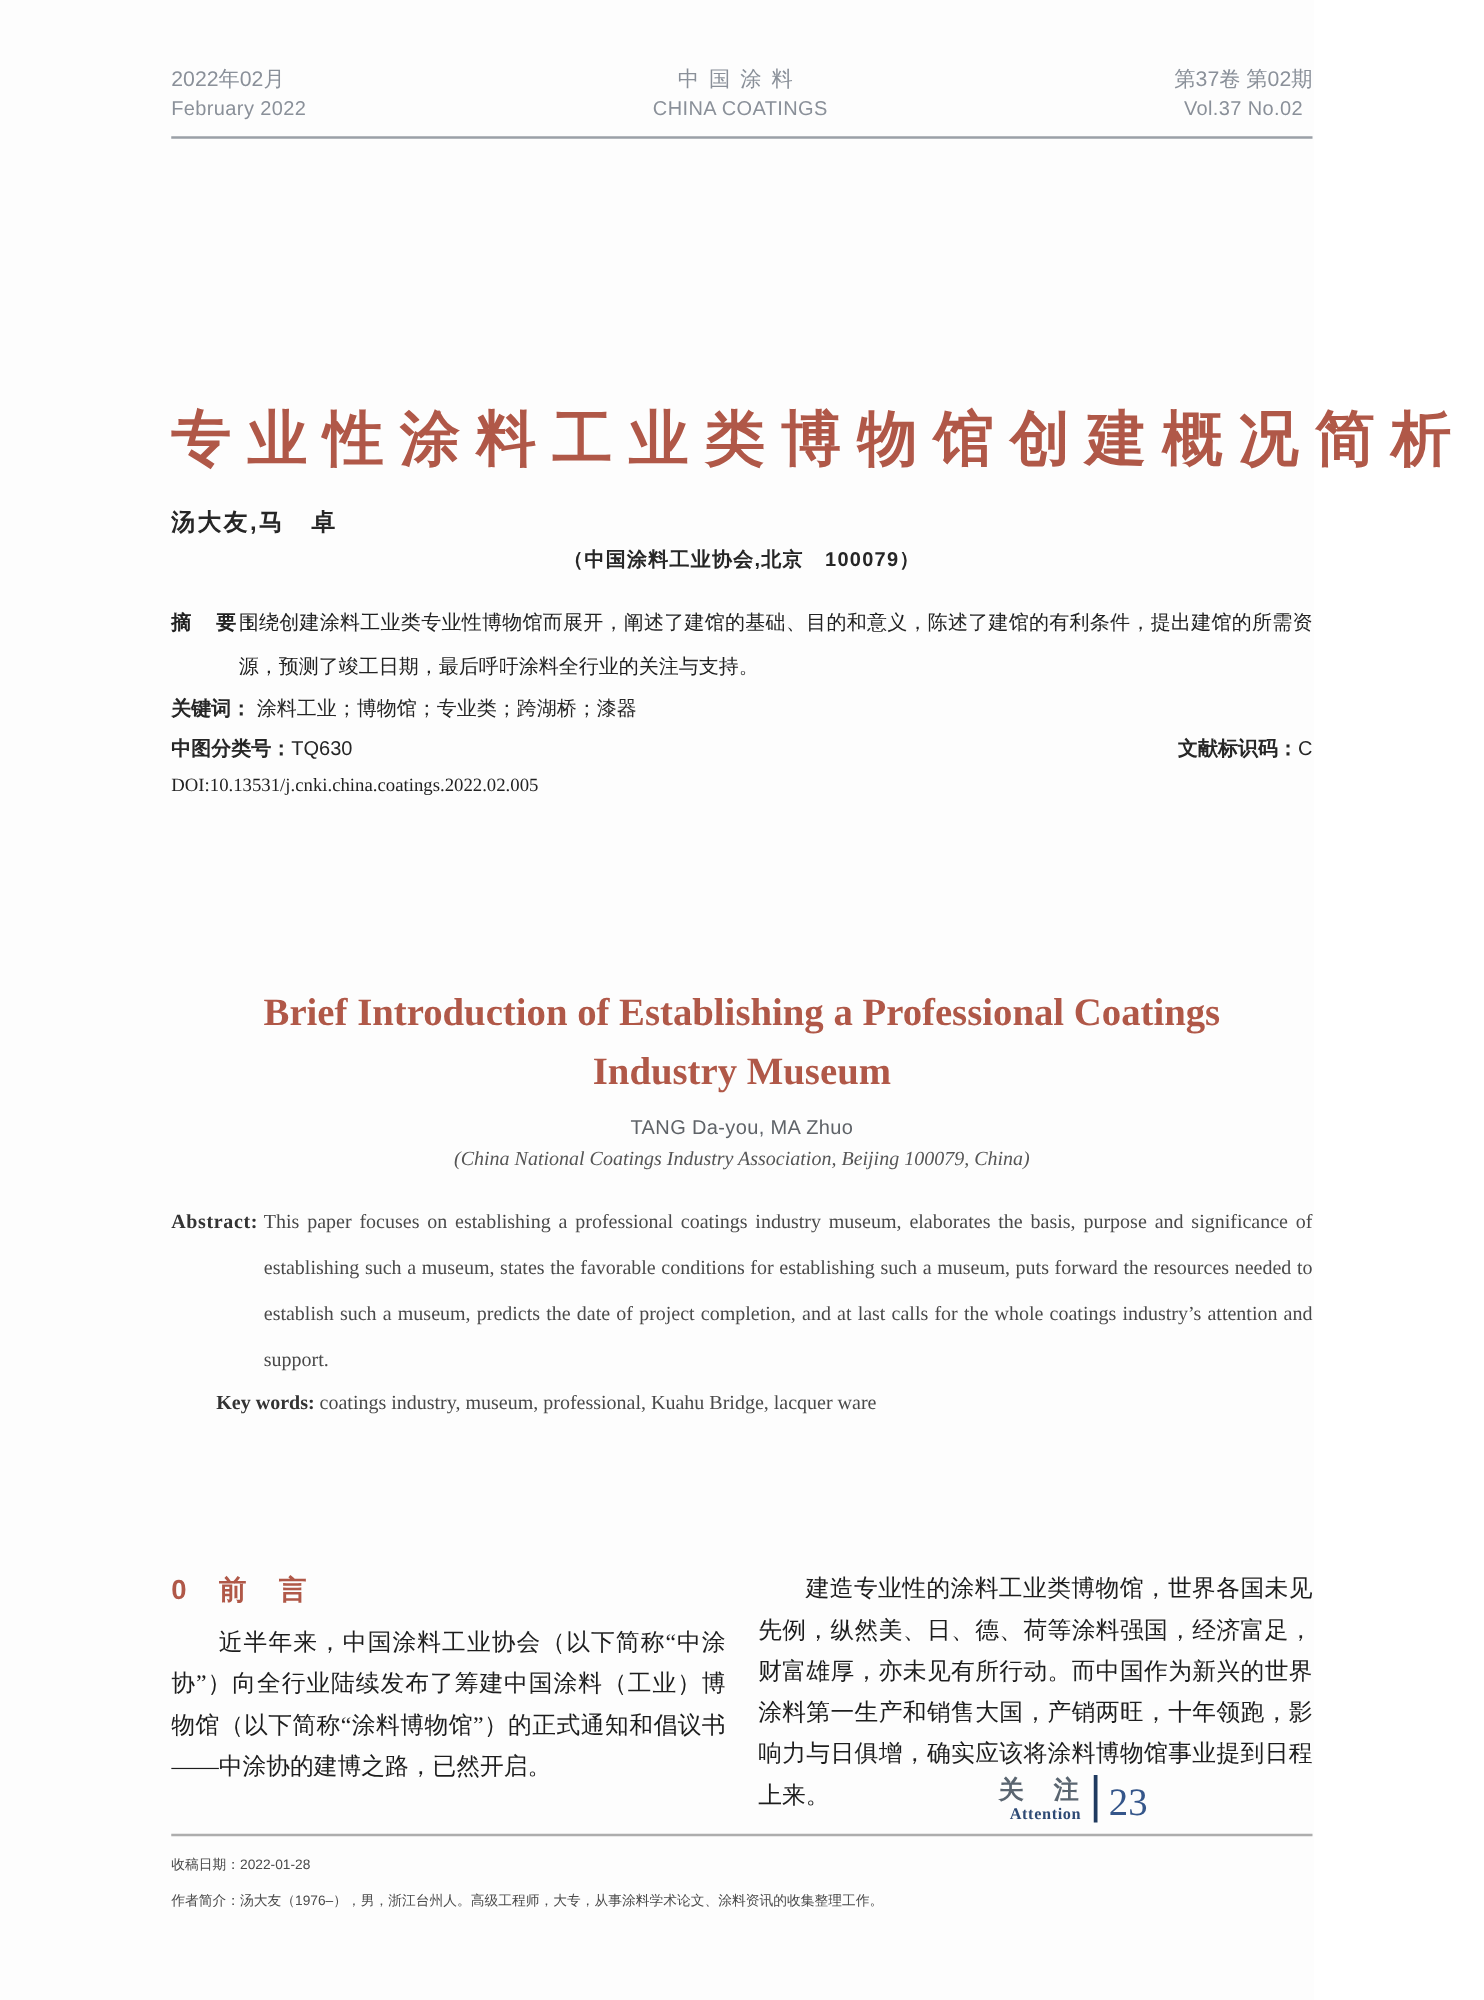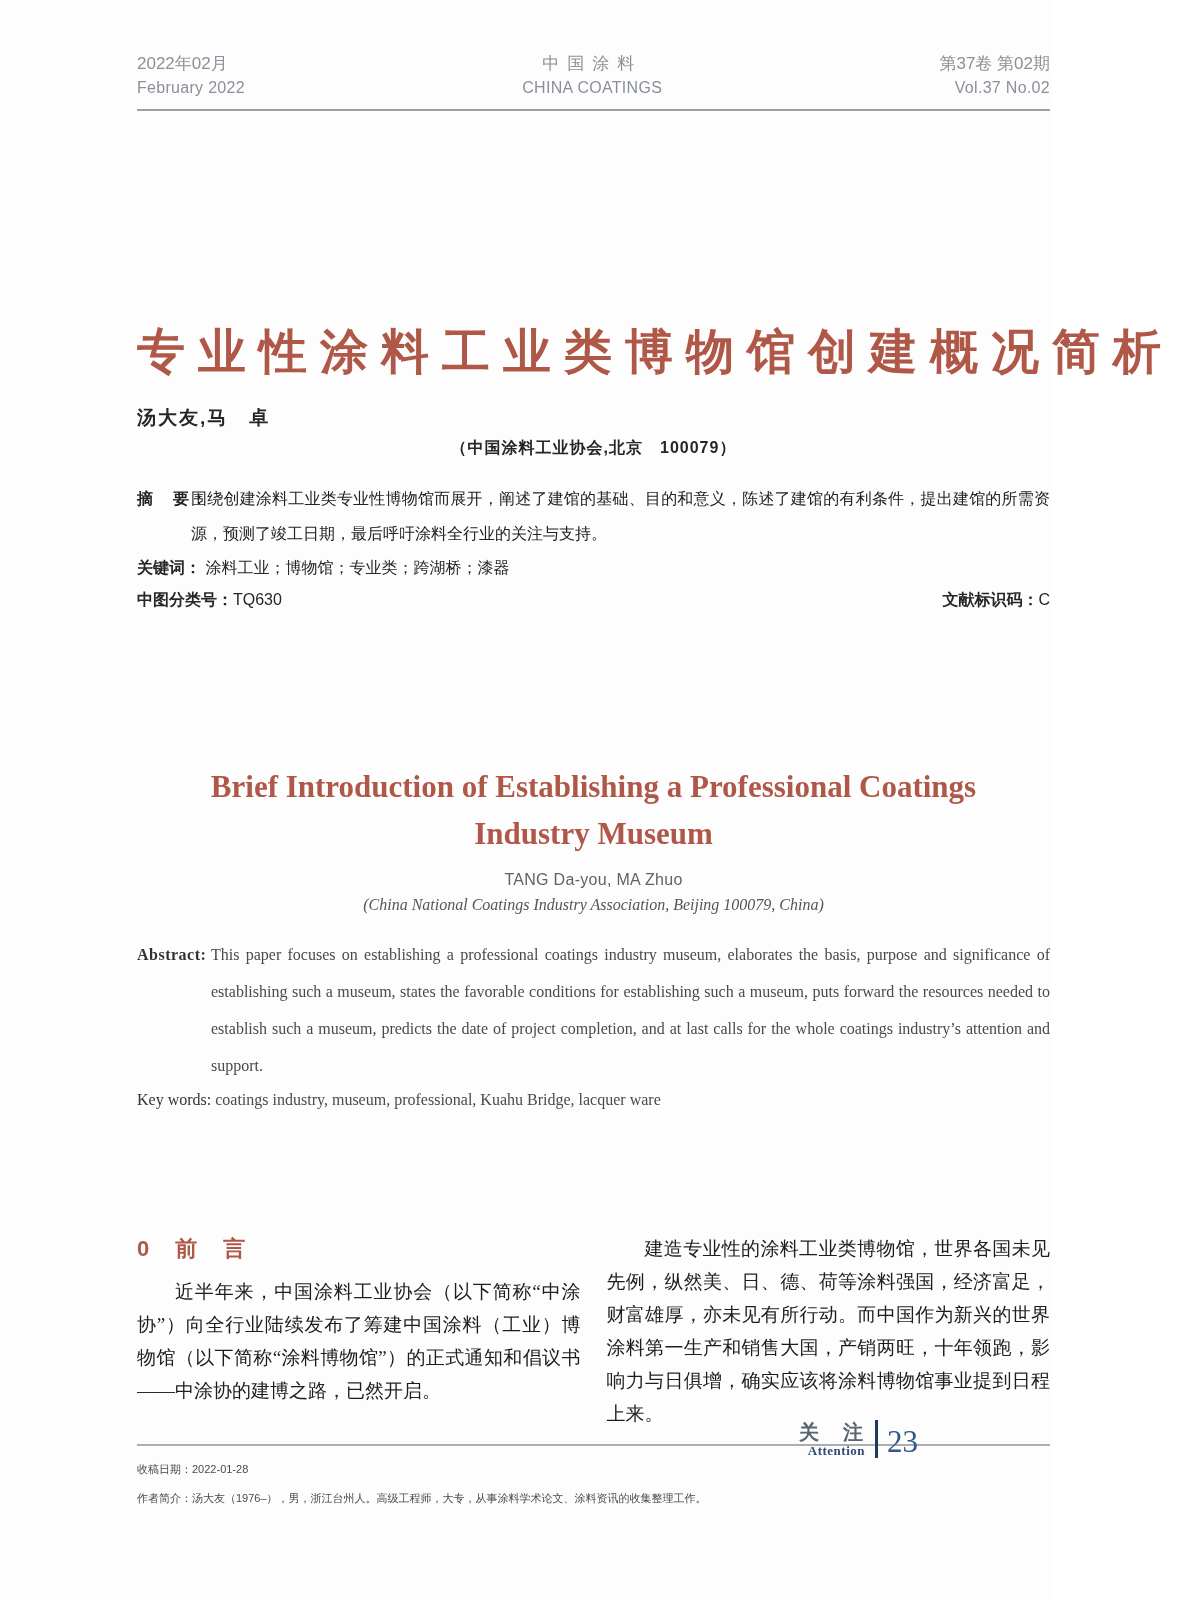--- a/index.html
+++ b/index.html
@@ -18,21 +18,21 @@
   .content{margin:0 137px;width:913px;position:relative;}
 
   
   .journal-header{
     padding-top:52px;padding-bottom:9px;
     display:flex;justify-content:space-between;align-items:flex-end;
     border-bottom:2px solid #9aa0a7;
     color:var(--header-gray);
   }
   .jh-cell{line-height:24px;font-size:17px;white-space:nowrap;}
-  .jh-cell .en{font-size:16px;letter-spacing:.3px;}
+  .jh-cell .en{font-size:16px;letter-spacing:.3px;text-align:center;}
   .jh-left{text-align:left;}
   .jh-center{text-align:center;}
   .jh-center .zh{letter-spacing:8px;}
   .jh-right{text-align:right;}
 
   
   .title-zh{
     margin-top:212px;text-align:center;
     font-size:48px;font-weight:900;letter-spacing:13px;
     color:var(--accent);line-height:58px;white-space:nowrap;
@@ -66,21 +66,21 @@
   .abstract-en{
     margin-top:22px;position:relative;padding-left:74px;
     font-family:Liberation Serif, serif;
     font-size:16px;line-height:37px;text-align:justify;color:var(--soft-ink);
   }
   .abstract-en .label{position:absolute;left:0;top:0;font-weight:bold;color:#333;letter-spacing:.5px;}
   .keywords-en{
     margin-top:0;font-family:"Liberation Serif","DejaVu Serif",serif;
     font-size:16px;line-height:32px;color:var(--soft-ink);
   }
-  .keywords-en .label{font-weight:normal;color:#333;}
+  .keywords-en .label{font-weight:bold;color:#333;margin-left:36px;}
 
   
   .body-columns{
     margin-top:116px;height:200px;overflow:hidden;
     column-count:2;column-gap:26px;column-fill:auto;
     font-family:"Liberation Serif","DejaVu Serif",serif;
     font-size:19px;line-height:33px;text-align:justify;color:#1d1d1d;
   }
   .section-heading{
     font-family:"Liberation Sans","DejaVu Sans",sans-serif;
@@ -149,20 +149,21 @@
 
     <div class="clc-row">
       <div class="clc-item">
         <span class="label">中图分类号：</span><span>TQ630</span>
       </div>
       <div class="clc-item">
         <span class="label">文献标识码：</span><span>C</span>
       </div>
     </div>
 
+    <div class="doi-line">DOI:10.13531/j.cnki.china.coatings.2022.02.005</div>
 
     <div class="title-en">
       <div>Brief Introduction of Establishing a Professional Coatings</div>
       <div>Industry Museum</div>
     </div>
     <div class="authors-en">TANG Da-you, MA Zhuo</div>
     <div class="affiliation-en">(China National Coatings Industry Association, Beijing 100079, China)</div>
 
     <div class="abstract-en">
       <span class="label">Abstract:</span>

